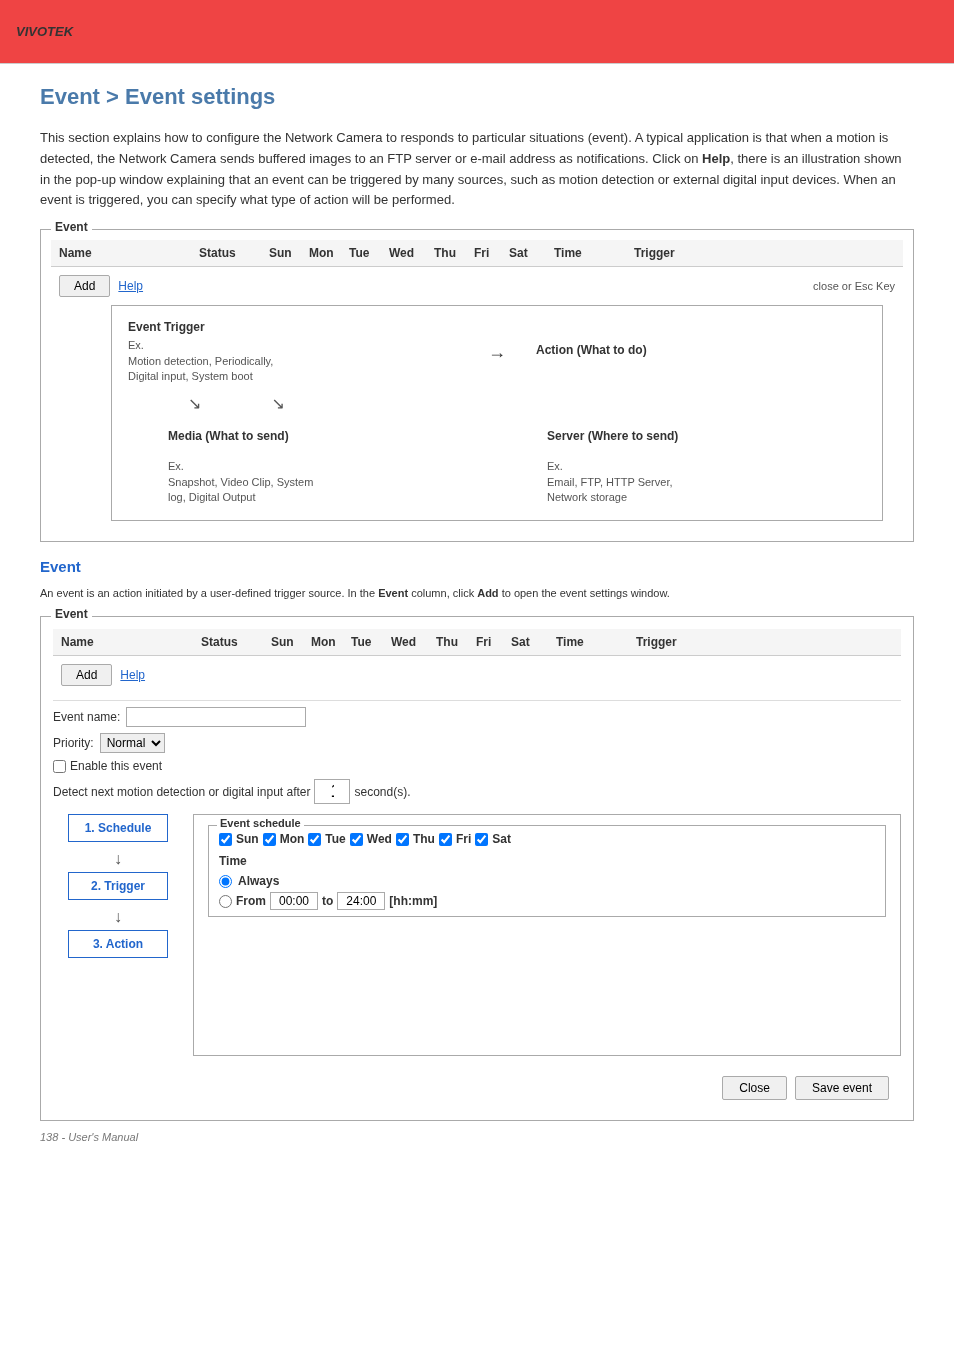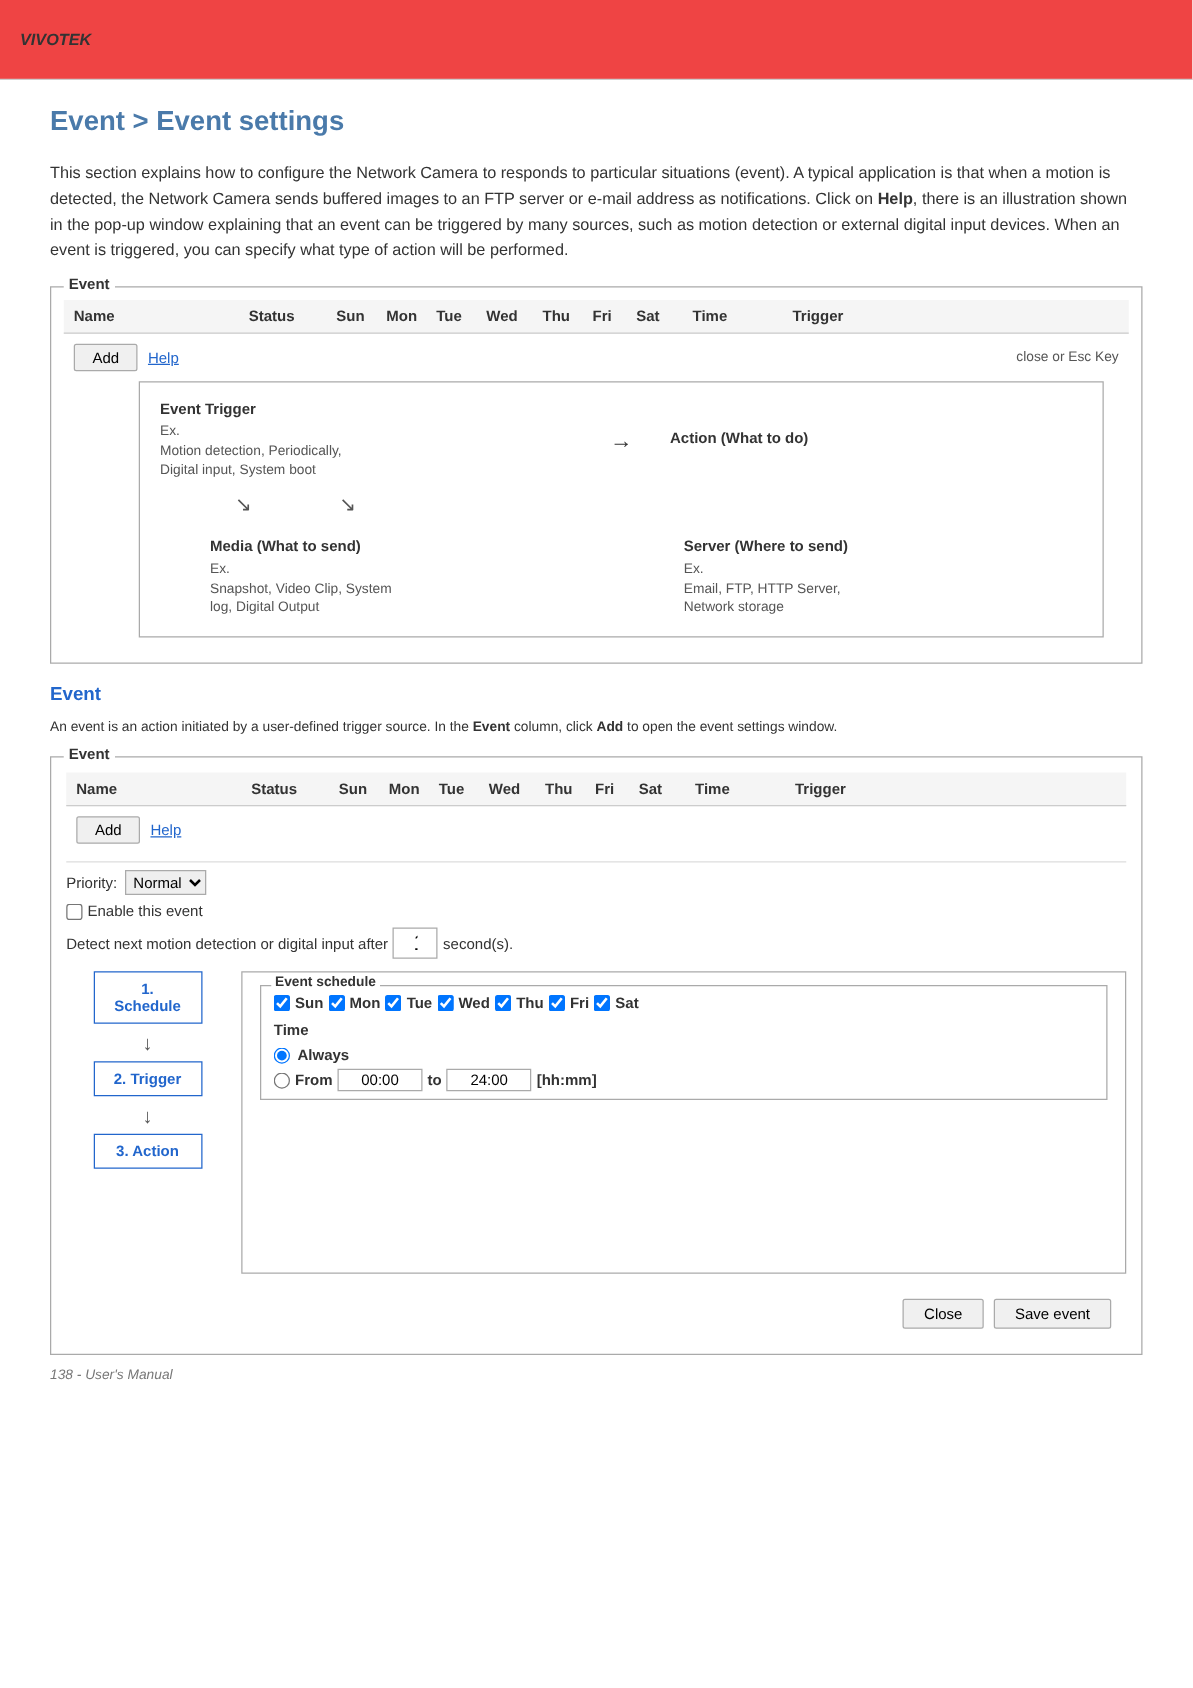--- a/index.html
+++ b/index.html
@@ -135,21 +135,21 @@
       display: flex;
       margin-top: 16px;
       gap: 60px;
     }
     .illus-media, .illus-server {
       flex: 1;
     }
     .illus-media-label, .illus-server-label {
       font-size: 12px;
       font-weight: bold;
-      margin-bottom: 4px;
+      margin-bottom: 16px;
     }
     .illus-examples {
       font-size: 11px;
       color: #555;
       line-height: 1.4;
     }
 
     
     .event-section-title {
       font-size: 15px;
@@ -220,21 +220,21 @@
       padding-top: 0;
     }
     .step-box {
       border: 1px solid #2266cc;
       color: #2266cc;
       padding: 6px 12px;
       font-size: 12px;
       font-weight: bold;
       cursor: pointer;
       text-align: center;
-      width: 87px;
+      width: 100px;
       margin-bottom: 4px;
       background: #fff;
     }
     .step-arrow {
       font-size: 16px;
       color: #555;
       margin: 4px 0;
     }
     .right-content {
       flex: 1;
@@ -281,21 +281,21 @@
     .from-to-row {
       display: flex;
       align-items: center;
       gap: 4px;
       font-size: 12px;
     }
     .time-input {
       border: 1px solid #aaa;
       padding: 1px 3px;
       font-size: 12px;
-      width: 68px;
+      width: 48px;
       text-align: center;
     }
 
     
     .bottom-buttons {
       display: flex;
       justify-content: flex-end;
       gap: 8px;
       margin-top: 12px;
       padding: 8px 12px;
@@ -431,20 +431,24 @@
     </div>
 
     <div class="add-help-row">
       <button class="btn-add">Add</button>
       <button class="btn-help">Help</button>
     </div>
 
     <hr style="border:none; border-top:1px solid #ddd; margin:6px 0;">
 
     <div class="form-row">
+      <span class="form-label">Event name:</span>
+      <input class="form-input" type="text" value="" style="">
+    </div>
+    <div class="form-row">
       <span class="form-label">Priority:</span>
       <select class="priority-select">
         <option>Normal</option>
         <option>High</option>
         <option>Low</option>
       </select>
     </div>
     <div class="form-row">
       <input type="checkbox" class="form-checkbox" style="">
       <span>Enable this event</span>

